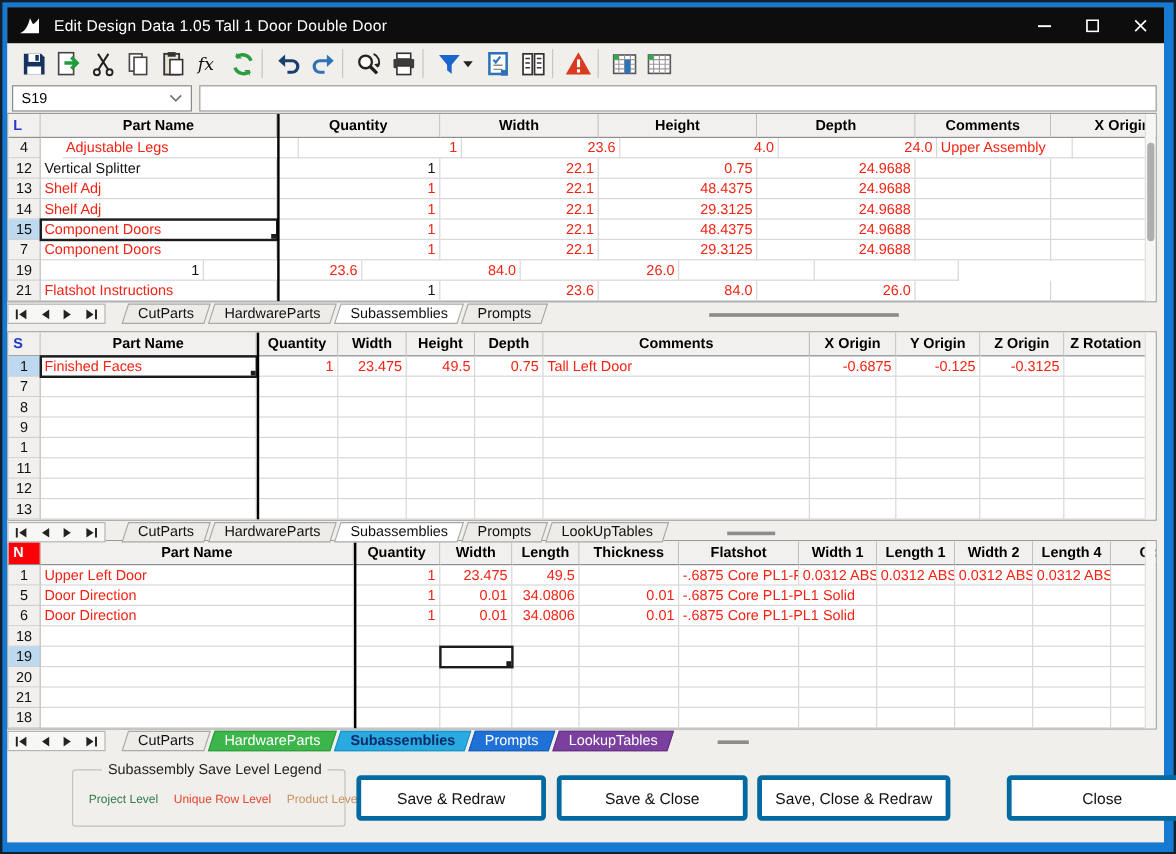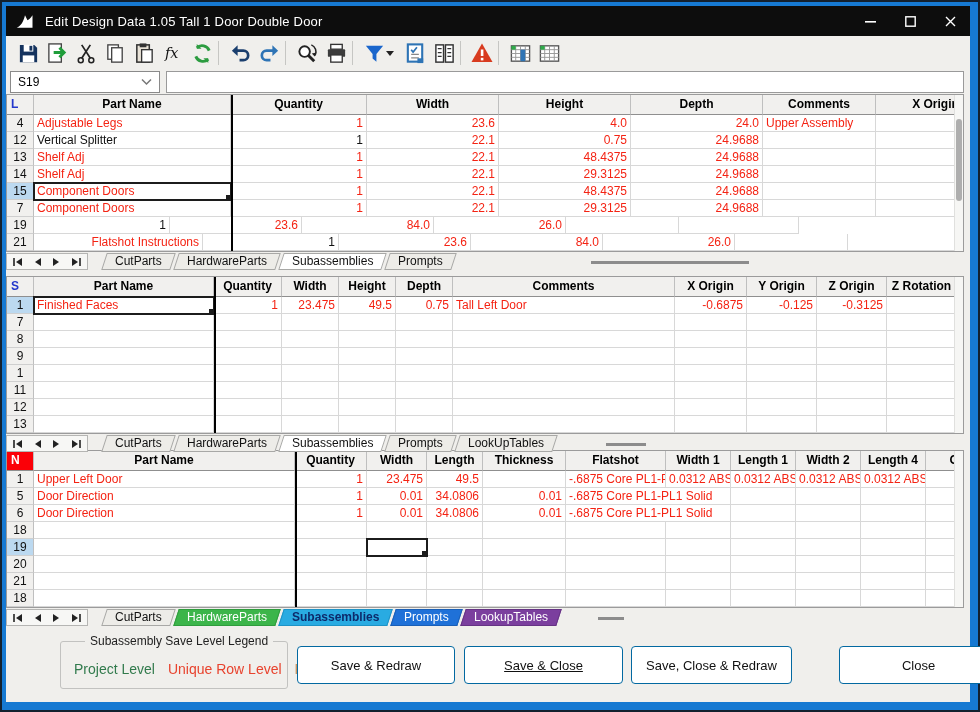--- a/index.html
+++ b/index.html
@@ -59,23 +59,23 @@
   .tab-green { background:#3cb54a; border-color:#2f9c3d; } .tab-green span { color:#fff; }
   .tab-cyan { background:#29abe2; border-color:#1e93c6; } .tab-cyan span { color:#0d2a6b; font-weight:bold; }
   .tab-blue { background:#1f71d8; border-color:#1a5fb6; } .tab-blue span { color:#fff; }
   .tab-purple { background:#7b3f9e; border-color:#663384; } .tab-purple span { color:#fff; }
   .hthumb { position:absolute; top:8px; height:3px; background:#8c8c8c; }
 
   
   .bottom { position:absolute; top:622px; left:0; width:964px; height:74px; }
   .legendbox { position:absolute; left:54px; top:13px; width:228px; height:48px; border:1px solid #c2c2c0; border-radius:3px; }
   .lg-title { position:absolute; top:-8px; left:24px; background:#f0efec; padding:0 5px; font-size:12px; color:#222; white-space:nowrap; }
-  .lg-items { display:flex; gap:13px; padding:19px 0 0 13px; font-size:14px; white-space:nowrap; }
-  .btn { position:absolute; top:18px; height:38px; background:#fff; border:1px solid #0369a1; border-radius:4px; font-size:13px; color:#111; font-family:inherit; }
-  #btn0 { left:291px; width:158px; } #btn1 { left:458px; width:159px;text-decoration:underline; }
+  .lg-items { display:flex; gap:13px; padding:19px 0 0 13px; font-size:10px; white-space:nowrap; }
+  .btn { position:absolute; top:18px; height:38px; background:#fff; border:4px solid #0369a1; border-radius:4px; font-size:13px; color:#111; font-family:inherit; }
+  #btn0 { left:291px; width:158px; } #btn1 { left:458px; width:159px; }
   #btn2 { left:625px; width:161px; } #btn3 { left:794px; width:159px;margin-left:39px; }
 </style>
 </head>
 <body>
 
 <div class="frame"></div>
 <div class="inner">
 
   <div class="titlebar">
     <span class="logo">
@@ -247,21 +247,21 @@
         <div class="grid-hcell" style="width: 197px;">Part Name</div>
         <div class="grid-hcell" style="width: 136px;">Quantity</div>
         <div class="grid-hcell" style="width: 132px;">Width</div>
         <div class="grid-hcell" style="width: 132px;">Height</div>
         <div class="grid-hcell" style="width: 132px;">Depth</div>
         <div class="grid-hcell" style="width: 113px;">Comments</div>
         <div class="grid-hcell" style="width: 120px;">X Origin</div>
       </div>
       <div class="grid-row">
         <div class="grid-rh">4</div>
-        <div class="grid-cell red" style="width: 197px; text-align: left;">Adjustable Legs</div>
+        <div class="grid-cell red" style="width: 197px; text-align: left; margin-left: 18px;">Adjustable Legs</div>
         <div class="grid-cell red" style="width: 136px; text-align: right;">1</div>
         <div class="grid-cell red" style="width: 132px; text-align: right;">23.6</div>
         <div class="grid-cell red" style="width: 132px; text-align: right;">4.0</div>
         <div class="grid-cell red" style="width: 132px; text-align: right;">24.0</div>
         <div class="grid-cell red" style="width: 113px; text-align: left;">Upper Assembly</div>
         <div class="grid-cell" style="width: 120px; text-align: right;"></div>
       </div>
       <div class="grid-row">
         <div class="grid-rh">12</div>
         <div class="grid-cell" style="width: 197px; text-align: left;">Vertical Splitter</div>
@@ -316,21 +316,21 @@
         <div class="grid-rh">19</div>
         <div class="grid-cell" style="width: 136px; text-align: right;">1</div>
         <div class="grid-cell red" style="width: 132px; text-align: right;">23.6</div>
         <div class="grid-cell red" style="width: 132px; text-align: right;">84.0</div>
         <div class="grid-cell red" style="width: 132px; text-align: right;">26.0</div>
         <div class="grid-cell" style="width: 113px; text-align: left;"></div>
         <div class="grid-cell" style="width: 120px; text-align: right;"></div>
       </div>
       <div class="grid-row">
         <div class="grid-rh">21</div>
-        <div class="grid-cell red" style="width: 169px; text-align: right;">Flatshot Instructions</div>
+        <div class="grid-cell red" style="width: 197px; text-align: left;">Flatshot Instructions</div>
         <div class="grid-cell" style="width: 136px; text-align: right;">1</div>
         <div class="grid-cell red" style="width: 132px; text-align: right;">23.6</div>
         <div class="grid-cell red" style="width: 132px; text-align: right;">84.0</div>
         <div class="grid-cell red" style="width: 132px; text-align: right;">26.0</div>
         <div class="grid-cell" style="width: 113px; text-align: left;"></div>
         <div class="grid-cell" style="width: 120px; text-align: right;"></div>
       </div>
       <div class="freeze" style="left: 224px; height: 156px;"></div>
       <div class="vtrack">
         <div class="vthumb"></div>

